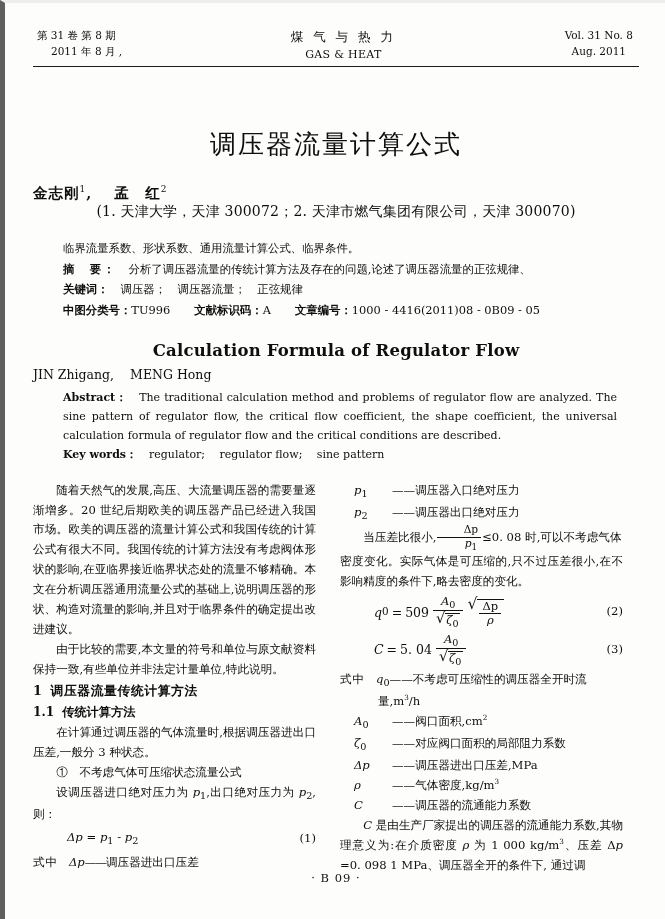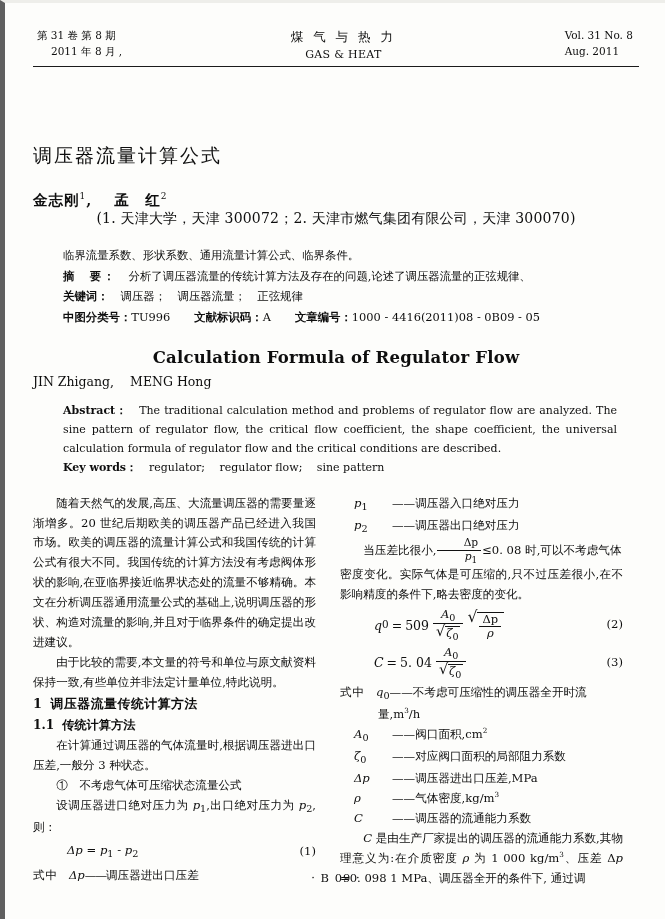--- a/index.html
+++ b/index.html
@@ -37,41 +37,42 @@
     display: flex;
     align-items: flex-start;
     justify-content: space-between;
     font-size: 10.5px;
     line-height: 1.55;
     padding-bottom: 2px;
   }
   .runhead-col { white-space: nowrap; }
   .runhead-col.left { padding-left: 4px; text-align: left; }
   .runhead-col.center { text-align: center; padding-top: 0px; }
-  .runhead-col.right { text-align: left; padding-right: 6px; }
+  .runhead-col.right { text-align: center; padding-right: 6px; }
   .rh-line { display: block; }
   .rh-line.indent { padding-left: 14px; }
   .journal-cn {
     font-size: 12.5px;
     letter-spacing: 3px;
     font-weight: 500;
     font-family: "DejaVu Serif", serif;
   }
   .journal-en { font-size: 11px; letter-spacing: 0.3px; }
   .rule {
     border: 0;
     border-top: 1.4px solid #1b1b1b;
     margin: 1px 0 0 0;
   }
 
   
   .title-cn {
-    font-size: 19px;
+    text-align: center;
+    font-size: 26px;
     letter-spacing: 2px;
-    margin-top: 76px;
+    margin-top: 60px;
     font-weight: 400;
     font-family: "DejaVu Serif", serif;
   }
   .authors-cn {
     font-size: 14.5px;
     margin-top: 22px;
     letter-spacing: 1px;
     font-weight: 600;
   }
   .authors-cn .gap { display: inline-block; width: 22px; }
@@ -106,21 +107,21 @@
     margin-top: 20px;
     letter-spacing: 0.2px;
   }
   .authors-en {
     text-align: left;
     font-size: 12.5px;
     margin-top: 7px;
   }
   .authors-en .gap { display: inline-block; width: 16px; }
   .abs-en {
-    margin-top: 12px;
+    margin-top: 6px;
     font-size: 11px;
     line-height: 1.75;
     padding: 0 22px 0 30px;
     text-align: justify;
   }
   .abs-en p { margin: 0; }
   .kw-en { margin-top: 5px; }
 
   
   .body {

